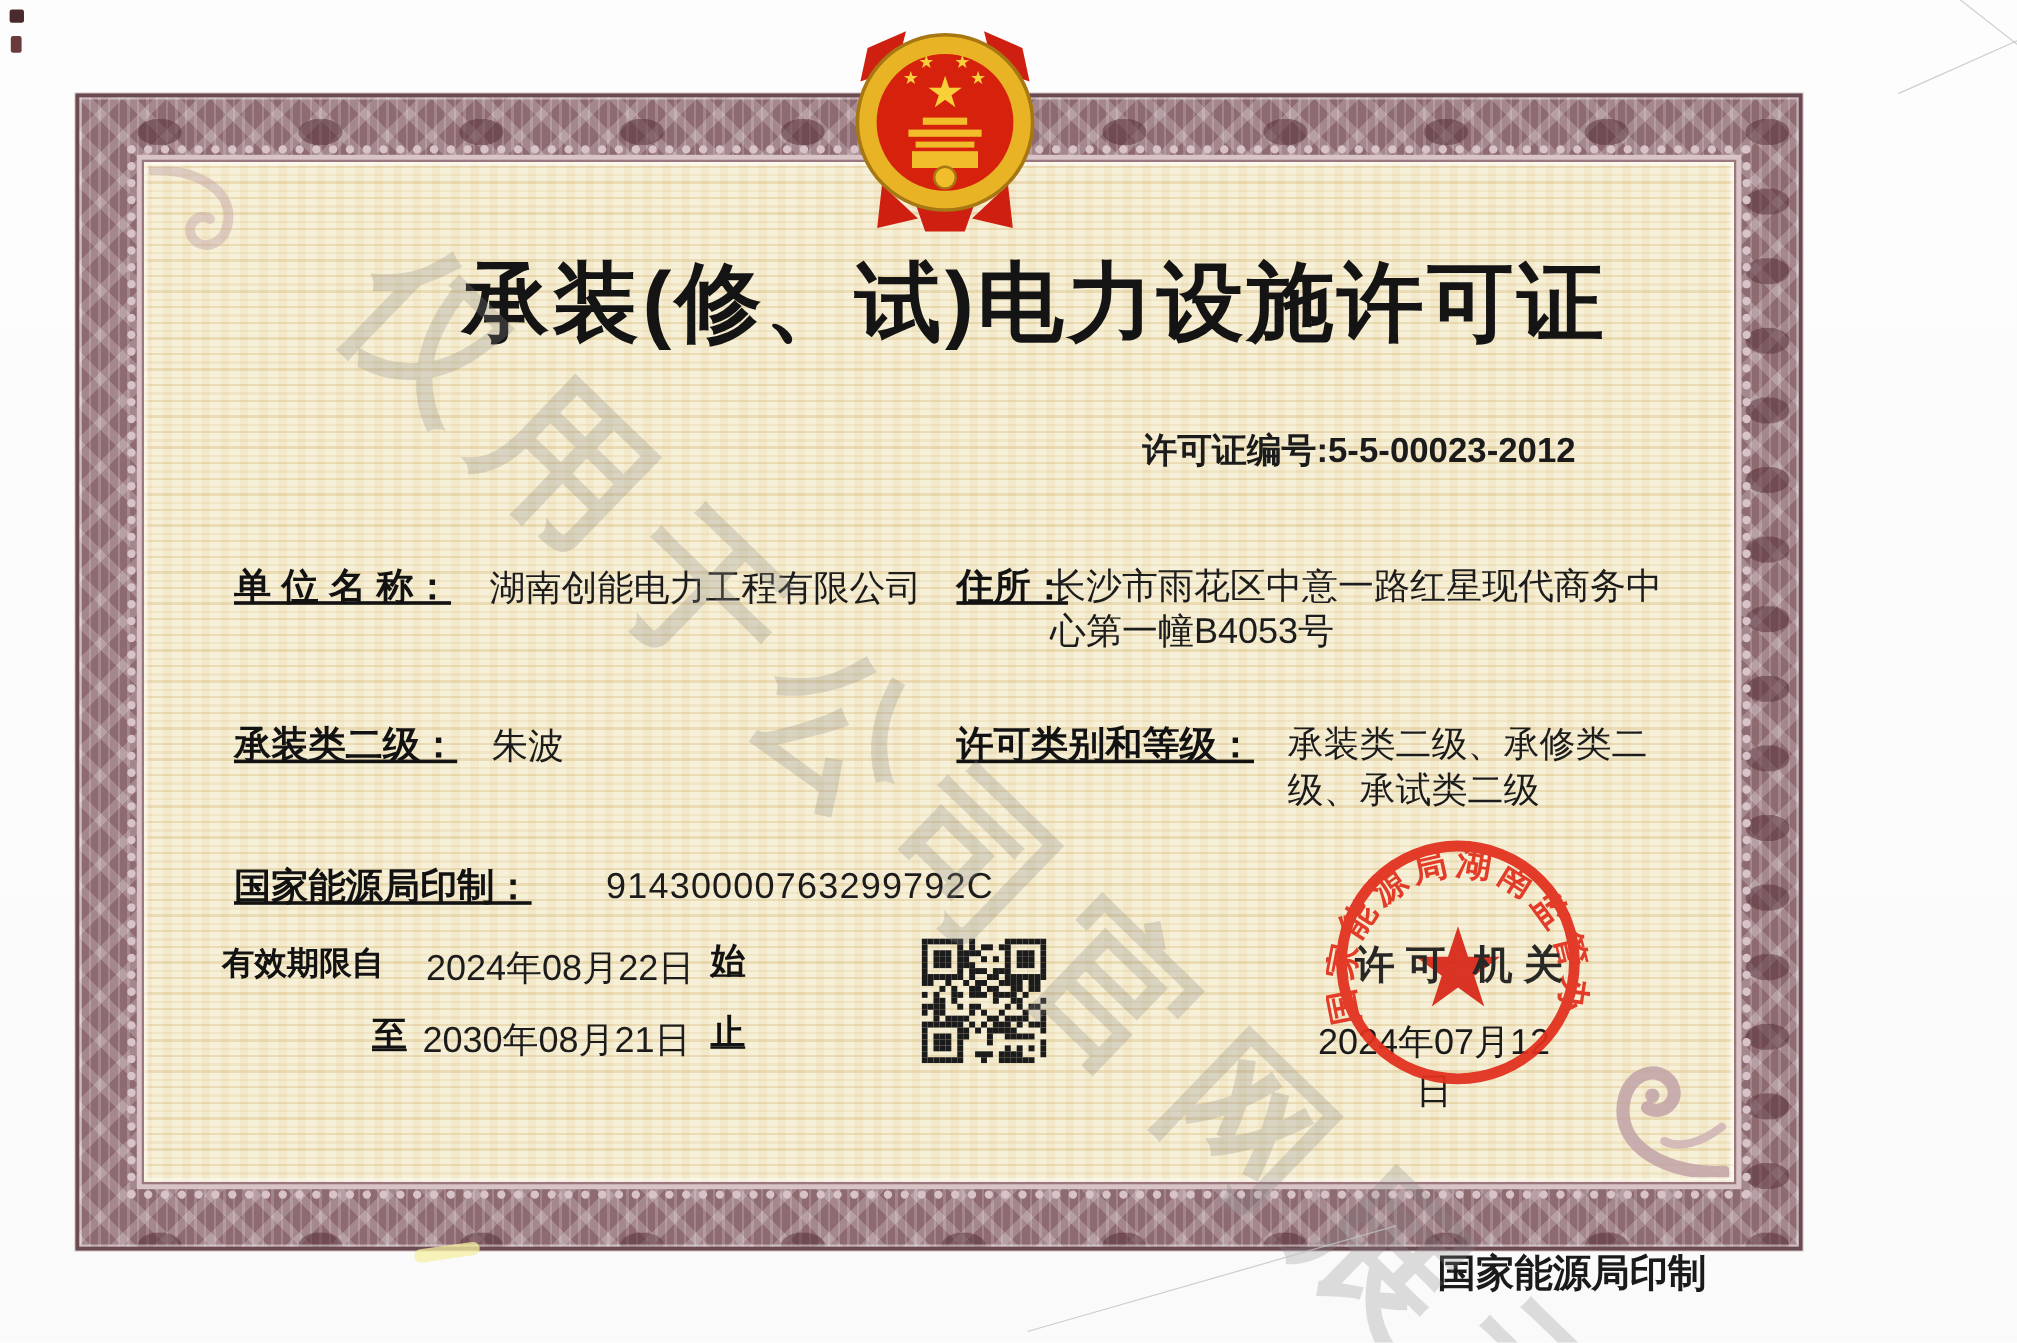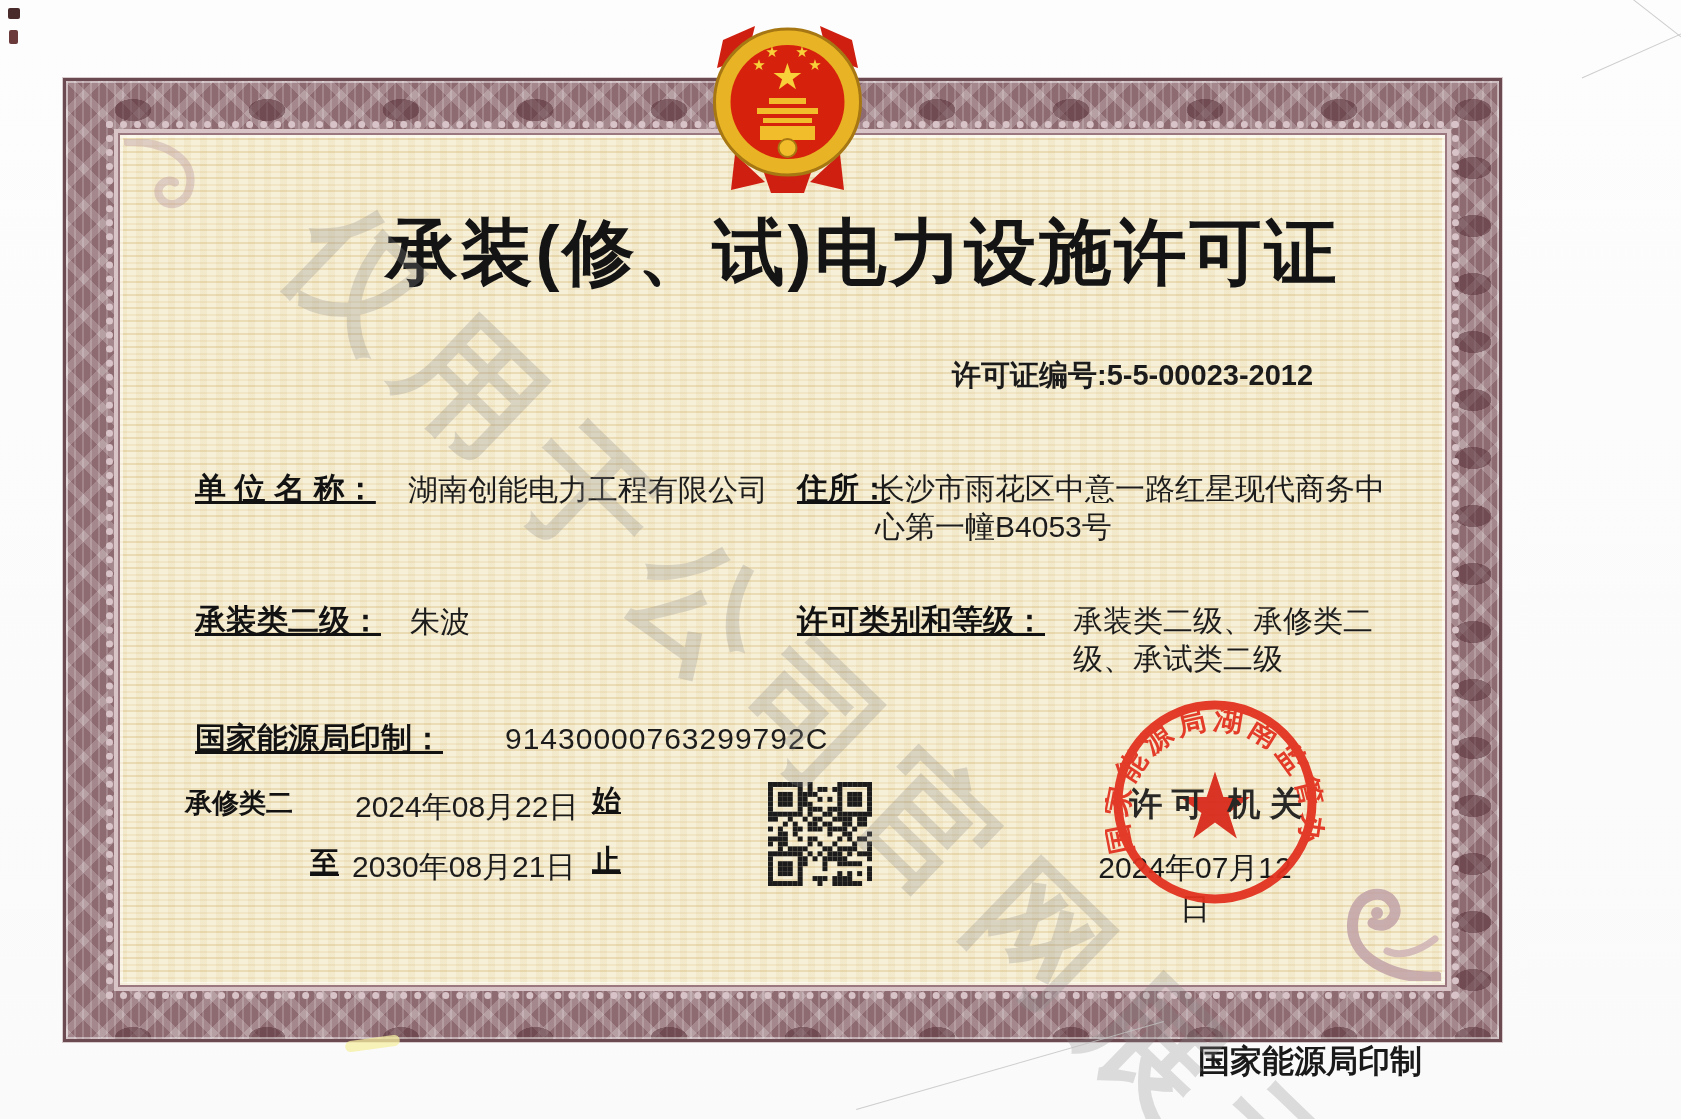--- a/index.html
+++ b/index.html
@@ -107,21 +107,21 @@
   <div class="abs val" style="left:410px;top:602px;">朱波</div>
   <div class="abs val2" style="left:1073px;top:602px;width:360px;">
     <span style="display:block;">承装类二级、承修类二</span>
     <span style="display:block;">级、承试类二级</span>
   </div>
   <div class="abs lbl" style="left:797px;top:600px;">许可类别和等级：</div>
 
   <div class="abs lbl" style="left:195px;top:718px;">国家能源局印制：</div>
   <div class="abs val" style="left:505px;top:722px;letter-spacing:1px;">91430000763299792C</div>
 
-  <div class="abs small-lbl" style="left:185px;top:785px;">承修类二</div>
+  <div class="abs small-lbl" style="left:185px;top:785px;">有效期限自</div>
   <div class="abs val" style="left:355px;top:787px;">2024年08月22日</div>
   <div class="abs lbl" style="left:592px;top:781px;font-size:29px;">始</div>
   <div class="abs lbl" style="left:310px;top:843px;font-size:29px;">至</div>
   <div class="abs val" style="left:352px;top:847px;">2030年08月21日</div>
   <div class="abs lbl" style="left:592px;top:841px;font-size:29px;">止</div>
 
   <svg id="qr" class="abs" style="left:768px;top:782px;" width="104" height="104" viewBox="0 0 105 105" fill="#1b1b1b">
       <rect x="0" y="0" width="5" height="5"></rect>
       <rect x="5" y="0" width="5" height="5"></rect>
       <rect x="10" y="0" width="5" height="5"></rect>

